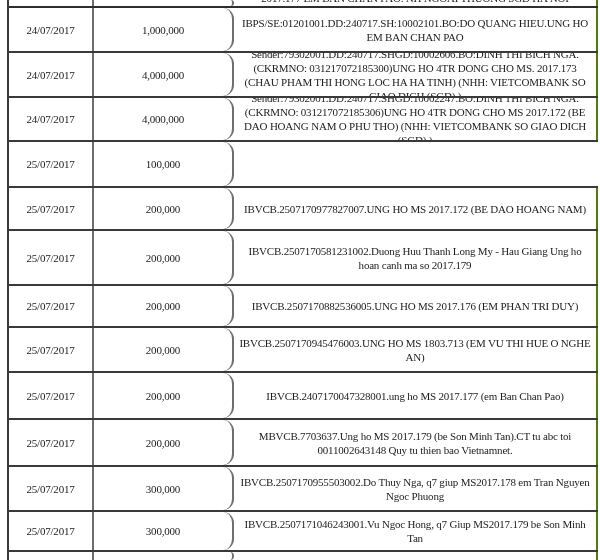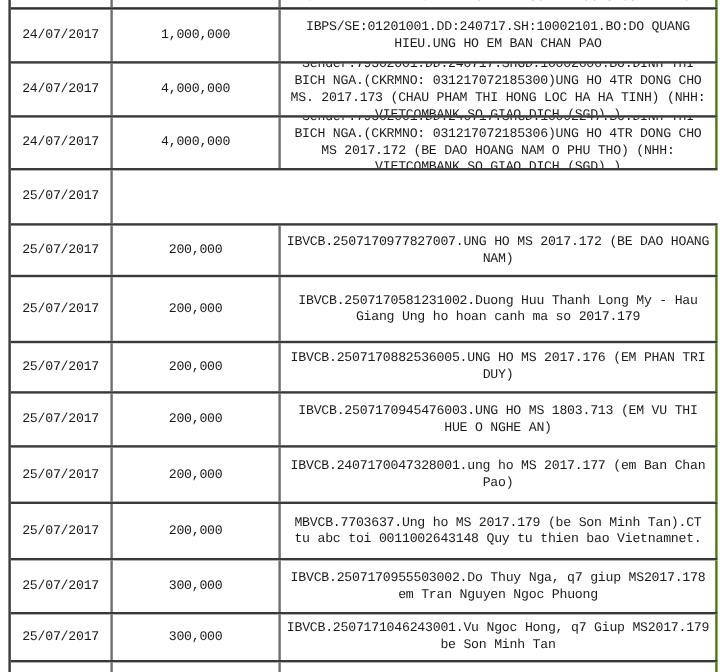--- a/index.html
+++ b/index.html
@@ -6,21 +6,21 @@
     margin: 0;
     padding: 0;
     background: #ffffff;
   }
   #page {
     position: relative;
     width: 600px;
     height: 560px;
     overflow: hidden;
     background: #ffffff;
-    font-family: Liberation Mono, monospace;
+    font-family: Liberation Serif, serif;
     color: #1c1c1c;
   }
   .table {
     position: absolute;
     left: 7px;
     top: 0;
     width: 589px;
     border-left: 2px solid #3a3a3a;
   }
   .row {
@@ -42,20 +42,21 @@
   }
   .cell-date {
     width: 85px;
     border-right: 2px solid #6f6f6f;
     flex: 0 0 auto;
   }
   .cell-amount {
     width: 140px;
     border-right: 2px solid #6f6f6f;
     flex: 0 0 auto;
+    border-radius: 11px;
   }
   .cell-desc {
     flex: 1 1 auto;
     padding: 1px 3px;
     border-right: 2px solid #4d7c0f;
   }
   
   .row-partial-top {
     height: 8px;
     border-bottom: 2px solid #2e2e2e;
@@ -98,20 +99,21 @@
     <div class="cell cell-amount">4,000,000</div>
     <div class="cell cell-desc">Sender:79302001.DD:240717.SHGD:10002606.BO:DINH THI BICH NGA.(CKRMNO: 031217072185300)UNG HO 4TR DONG CHO MS. 2017.173 (CHAU PHAM THI HONG LOC HA HA TINH) (NHH: VIETCOMBANK SO GIAO DICH (SGD) )</div>
   </div>
       <div class="row" style="height: 44px;">
     <div class="cell cell-date">24/07/2017</div>
     <div class="cell cell-amount">4,000,000</div>
     <div class="cell cell-desc">Sender:79302001.DD:240717.SHGD:10002247.BO:DINH THI BICH NGA.(CKRMNO: 031217072185306)UNG HO 4TR DONG CHO MS 2017.172 (BE DAO HOANG NAM O PHU THO) (NHH: VIETCOMBANK SO GIAO DICH (SGD) )</div>
   </div>
       <div class="row" style="height: 46px;">
     <div class="cell cell-date">25/07/2017</div>
+    <div class="cell cell-amount">100,000</div>
   </div>
       <div class="row" style="height: 43px;">
     <div class="cell cell-date">25/07/2017</div>
     <div class="cell cell-amount">200,000</div>
     <div class="cell cell-desc">IBVCB.2507170977827007.UNG HO MS 2017.172 (BE DAO HOANG NAM)</div>
   </div>
       <div class="row" style="height: 55px;">
     <div class="cell cell-date">25/07/2017</div>
     <div class="cell cell-amount">200,000</div>
     <div class="cell cell-desc">IBVCB.2507170581231002.Duong Huu Thanh Long My - Hau Giang Ung ho hoan canh ma so 2017.179</div>

